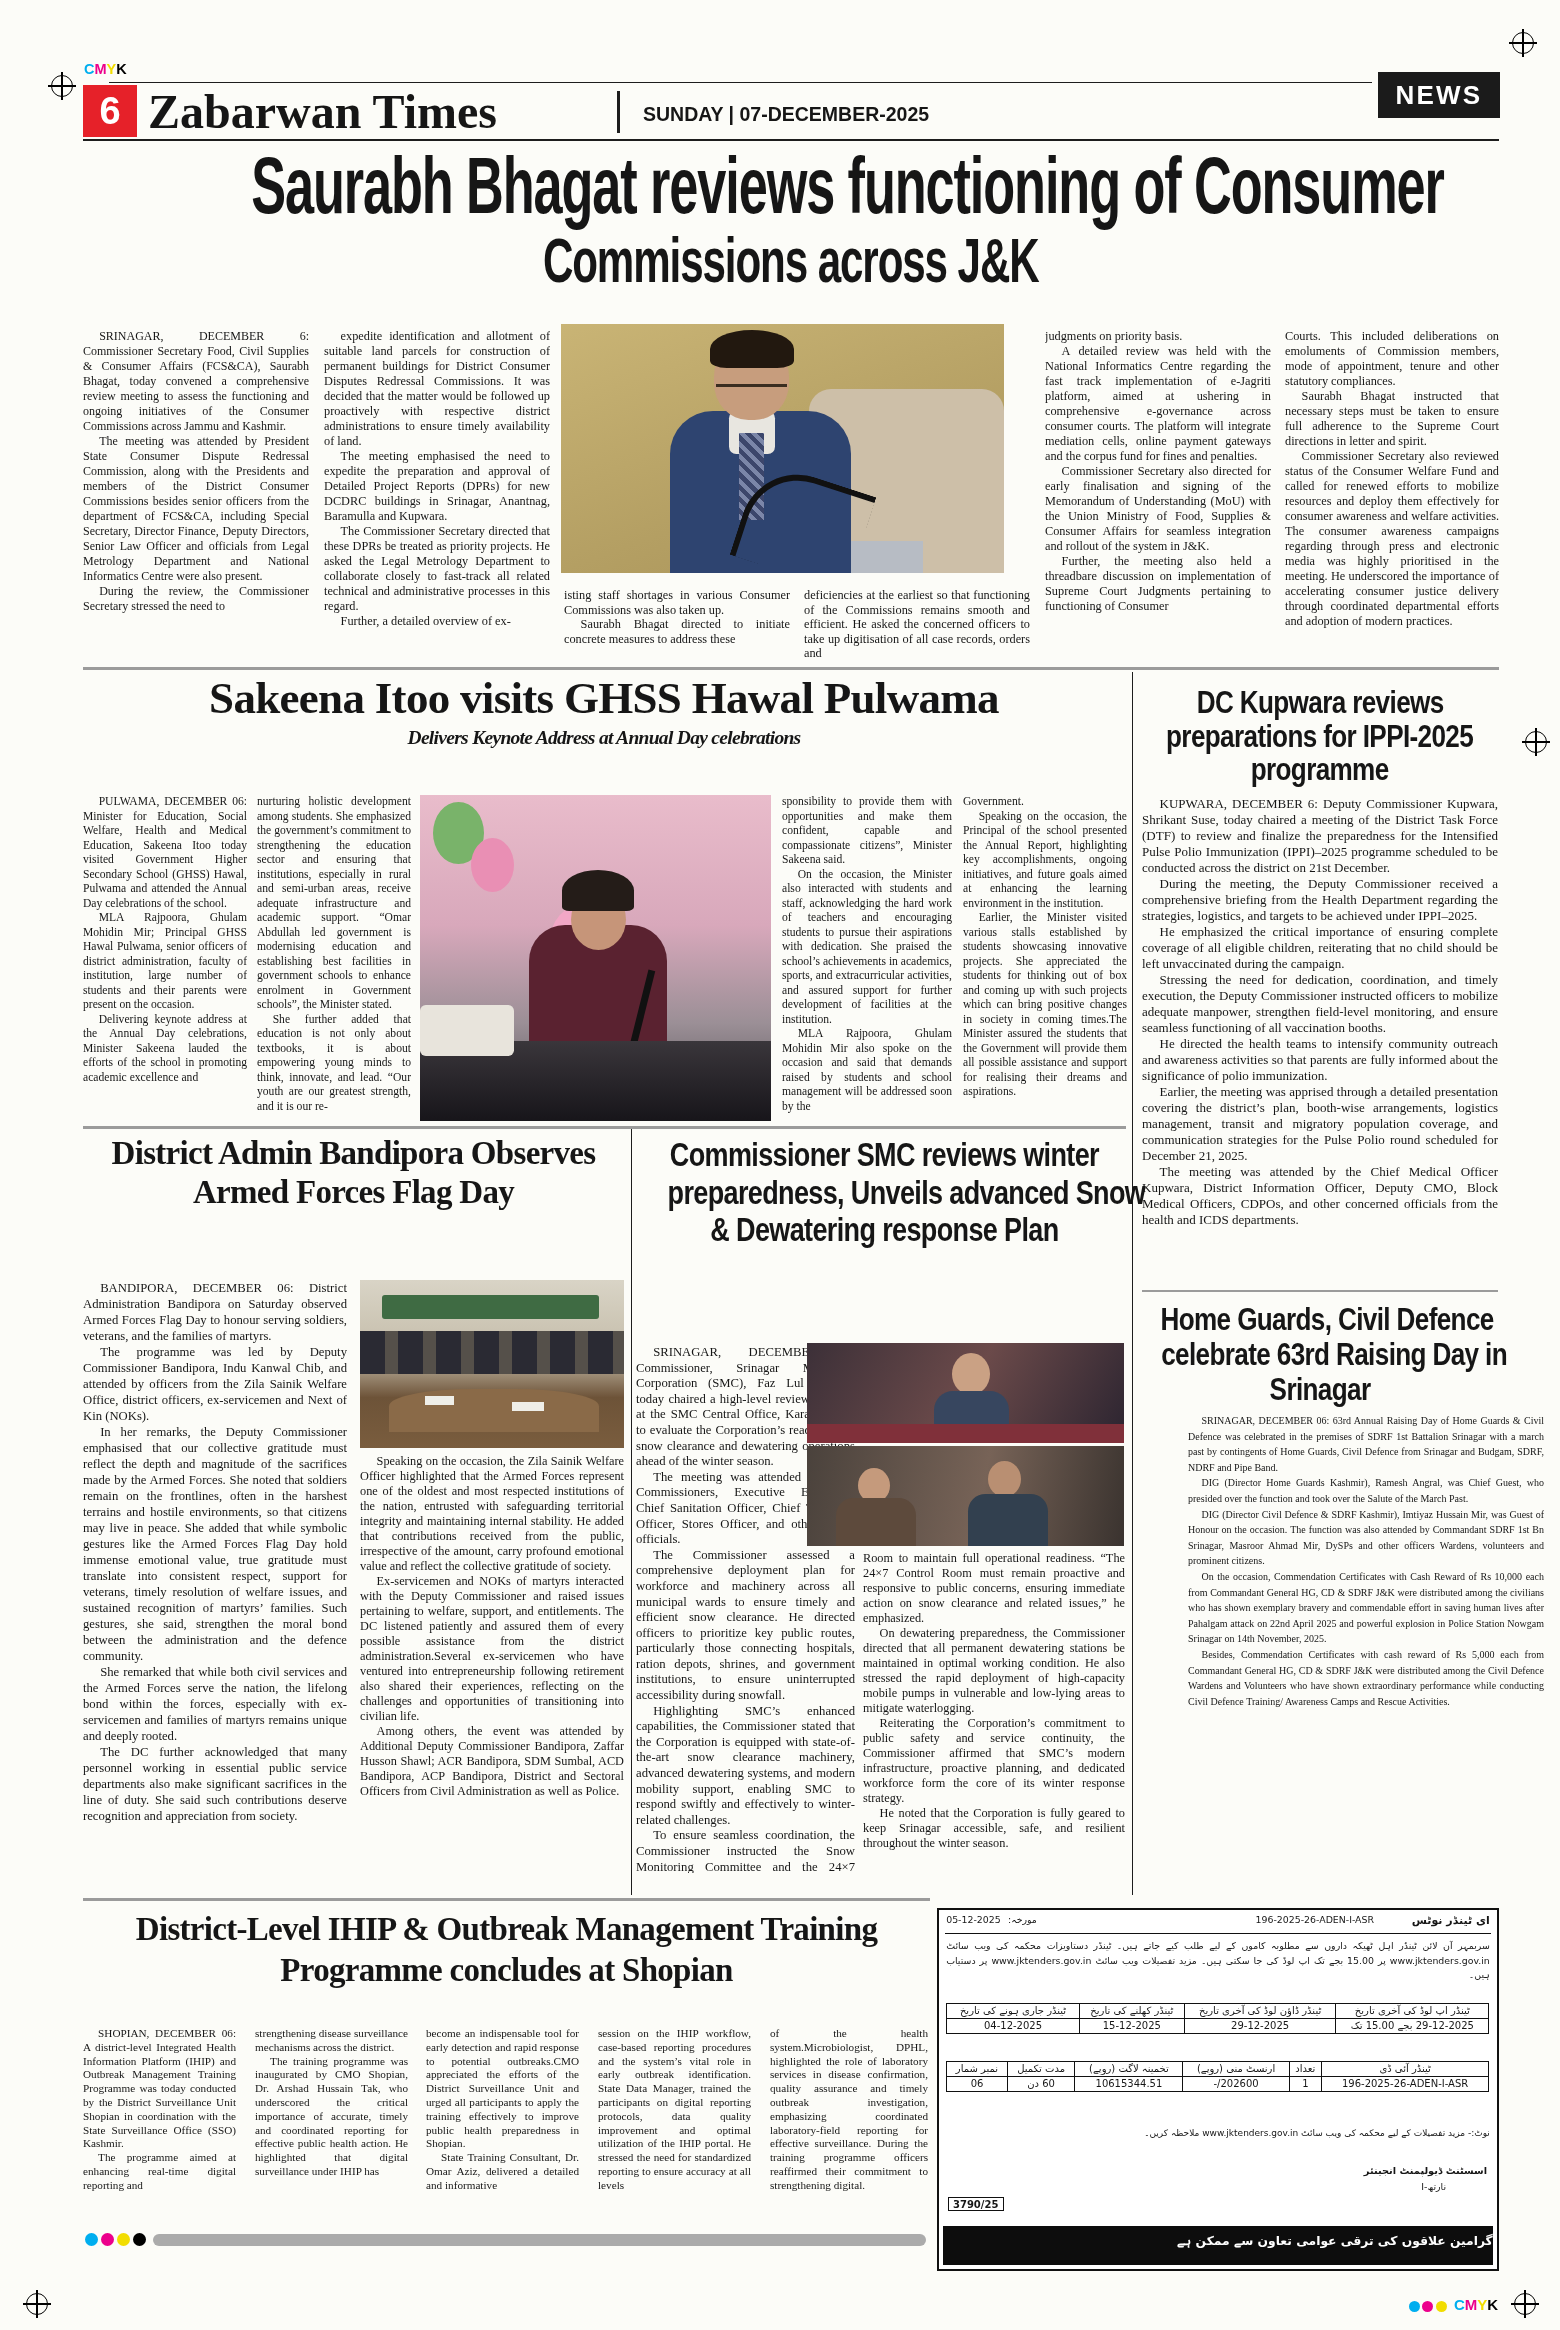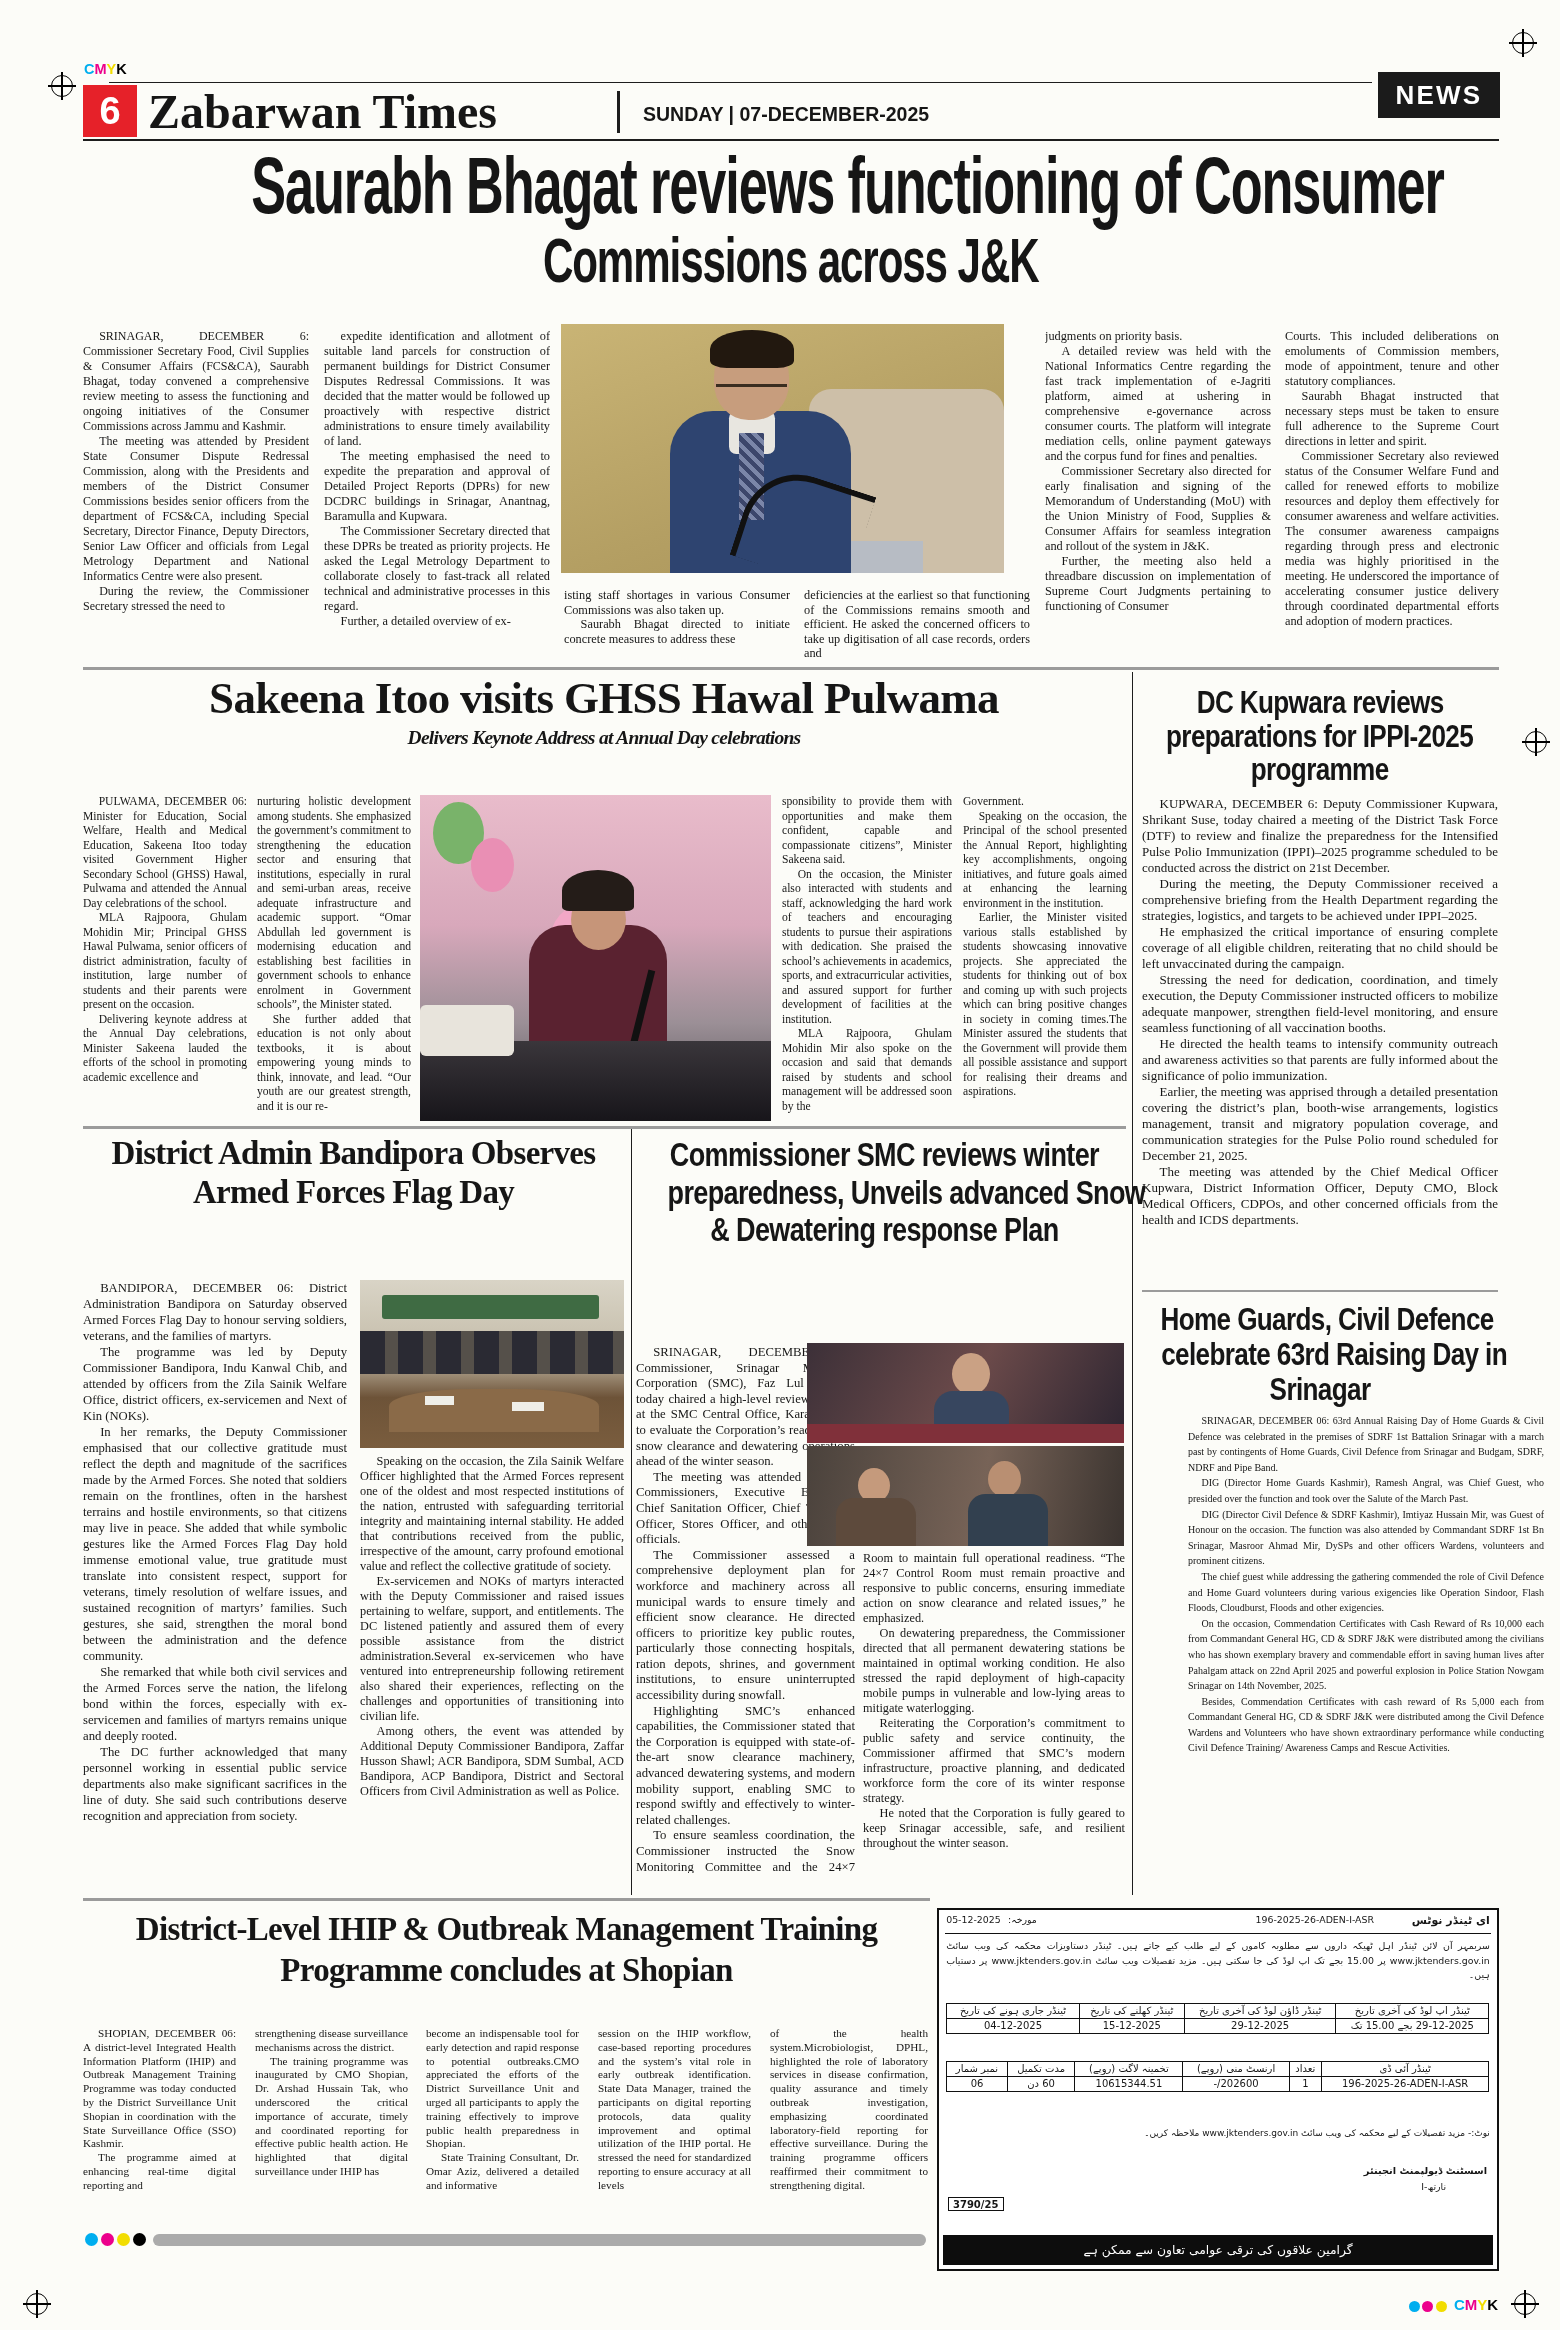--- a/index.html
+++ b/index.html
@@ -204,21 +204,20 @@
       <p>He noted that the Corporation is fully geared to keep Srinagar accessible, safe, and resilient throughout the winter season.</p>
     </div>
 
   <div class="abs hl" style="left:1142px;top:1303px;width:356px;font-size:29px"><span class="cond2 sans">Home Guards, Civil Defence</span></div>
   <div class="abs hl" style="left:1142px;top:1338px;width:356px;font-size:29px"><span class="cond2 sans">celebrate 63rd Raising Day in</span></div>
   <div class="abs hl" style="left:1142px;top:1373px;width:356px;font-size:29px"><span class="cond2 sans">Srinagar</span></div>
   <div class="abs col" style="left:1188px;top:1413px;width:356px;height:462px;font-size:10px;line-height:15.6px">
       <p>SRINAGAR, DECEMBER 06: 63rd Annual Raising Day of Home Guards &amp; Civil Defence was celebrated in the premises of SDRF 1st Battalion Srinagar with a march past by contingents of Home Guards, Civil Defence from Srinagar and Budgam, SDRF, NDRF and Pipe Band.</p>
       <p>DIG (Director Home Guards Kashmir), Ramesh Angral, was Chief Guest, who presided over the function and took over the Salute of the March Past.</p>
       <p>DIG (Director Civil Defence &amp; SDRF Kashmir), Imtiyaz Hussain Mir, was Guest of Honour on the occasion. The function was also attended by  Commandant SDRF 1st Bn Srinagar, Masroor Ahmad Mir,  DySPs and other officers Wardens, volunteers and prominent citizens.</p>
-      <p>The chief guest while addressing the gathering commended the role of Civil Defence and Home Guard volunteers during various exigencies like Operation Sindoor, Flash Floods, Cloudburst, Floods and other exigencies.</p>
       <p>On the occasion, Commendation Certificates with Cash Reward of Rs 10,000 each from Commandant General HG, CD &amp; SDRF J&amp;K were distributed among the civilians who has shown exemplary bravery and commendable effort in saving human lives after Pahalgam attack on 22nd April 2025 and powerful explosion in Police Station Nowgam Srinagar on 14th November, 2025.</p>
       <p>Besides, Commendation Certificates with cash reward of Rs 5,000 each from Commandant General HG, CD &amp; SDRF J&amp;K were distributed among the Civil Defence Wardens and Volunteers who have shown extraordinary performance while conducting Civil Defence Training/ Awareness Camps and Rescue Activities.</p>
     </div>
 
   <div class="abs grule" style="left:83px;top:1898px;width:847px;height:2.9px"></div>
   <div class="abs hl serifhl" style="left:83px;top:1911px;width:847px;font-size:33px">District-Level IHIP &amp; Outbreak Management Training</div>
   <div class="abs hl serifhl" style="left:83px;top:1952px;width:847px;font-size:33px">Programme concludes at Shopian</div>
 
   <div class="abs col" style="left:83px;top:2027px;width:153px;height:182px;font-size:11.2px;line-height:13.8px">
       <p>SHOPIAN, DECEMBER 06: A district-level Integrated Health Information Platform (IHIP) and Outbreak Management Training Programme was today conducted by the District Surveillance Unit Shopian in coordination with the State Surveillance Office (SSO) Kashmir.</p>
@@ -282,21 +281,21 @@
         <td>60 دن</td>
         <td>06</td>
       </tr>
     </tbody>
       </table>
 
     <div class="abs" style="right:7.2px;left:7.2px;top:217px;font-size:9px;line-height:13.8px">نوٹ:- مزید تفصیلات کے لیے محکمہ کی ویب سائٹ www.jktenders.gov.in ملاحظہ کریں۔</div>
     <div class="abs" style="right:10px;top:255px;font-size:9.8px;font-weight:bold;text-align:center">اسسٹنٹ ڈیولپمنٹ انجینئر</div>
     <div class="abs" style="right:51px;top:271px;font-size:9.4px;text-align:center">نارتھ-I</div>
     <div class="abs" style="left:8.7px;top:287px;font-size:10px;font-weight:bold;direction:ltr;border:1.1px solid #111;padding:0.7px 4.3px">3790/25</div>
-    <div class="abs" style="left:4.3px;right:4.3px;bottom:4.3px;height:30px;background:#0d0d0d;color:#fff;text-align:center;line-height:30px;font-size:12.3px;font-weight:normal">گرامین علاقوں کی ترقی عوامی تعاون سے ممکن ہے</div>
+    <div class="abs" style="left:4.3px;right:4.3px;bottom:4.3px;height:39px;background:#0d0d0d;color:#fff;text-align:right;line-height:30px;font-size:12.3px;font-weight:bold">گرامین علاقوں کی ترقی عوامی تعاون سے ممکن ہے</div>
   </div>
 
   <div class="abs dot" style="left:85px;top:2233px;width:13px;height:13px;background:#00aeef"></div>
   <div class="abs dot" style="left:101px;top:2233px;width:13px;height:13px;background:#ec008c"></div>
   <div class="abs dot" style="left:117px;top:2233px;width:13px;height:13px;background:#f2dd00"></div>
   <div class="abs dot" style="left:133px;top:2233px;width:13px;height:13px;background:#000"></div>
   <div class="abs" style="left:153px;top:2234px;width:773px;height:12.3px;background:#ababab;border-radius:6.5px"></div>
 
   <div class="abs regmark" style="left:26px;top:2293px"></div>
   <div class="abs dot" style="left:1409px;top:2301px;width:11px;height:11px;background:#00aeef"></div>

